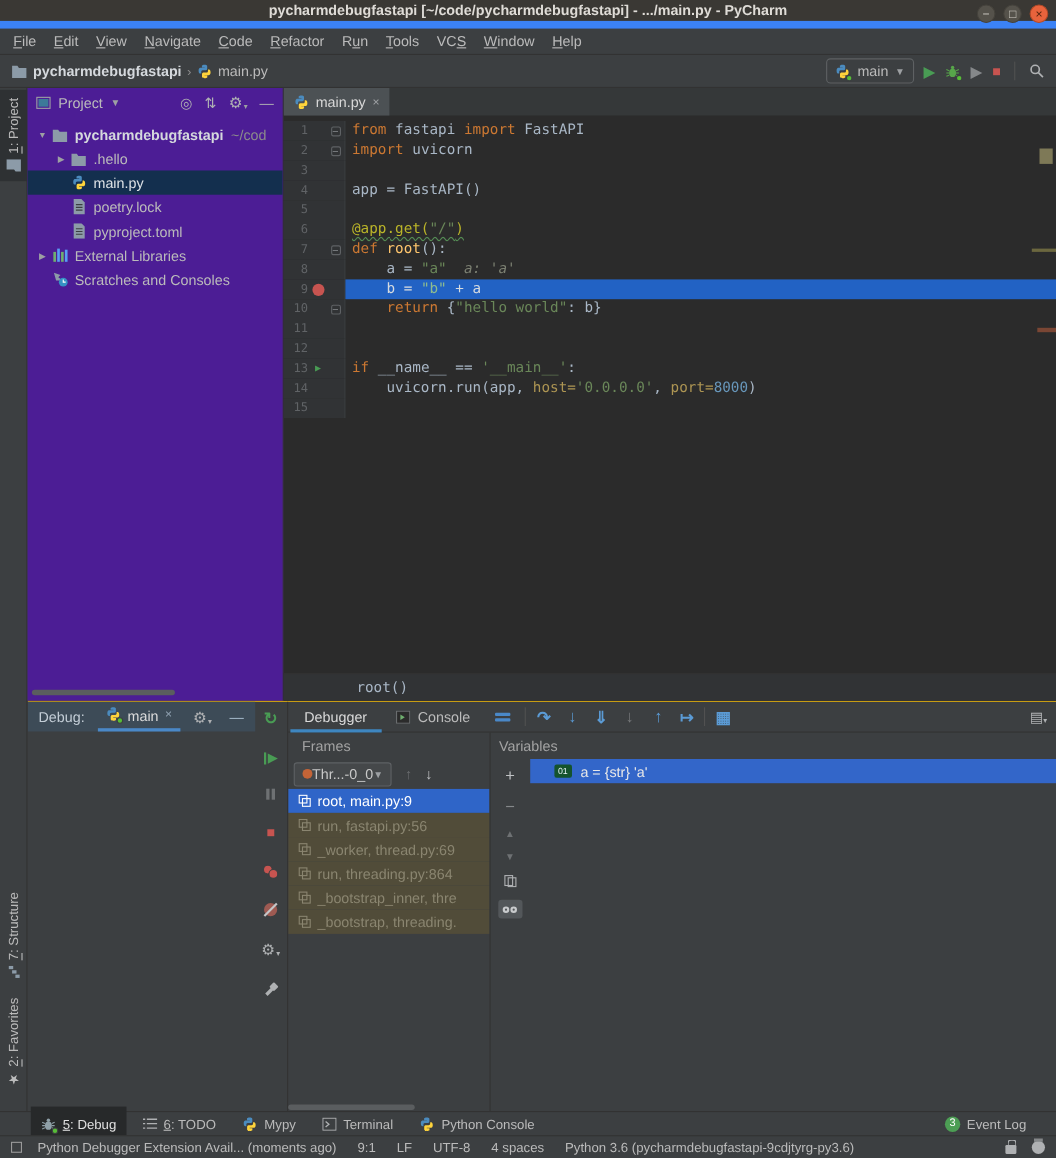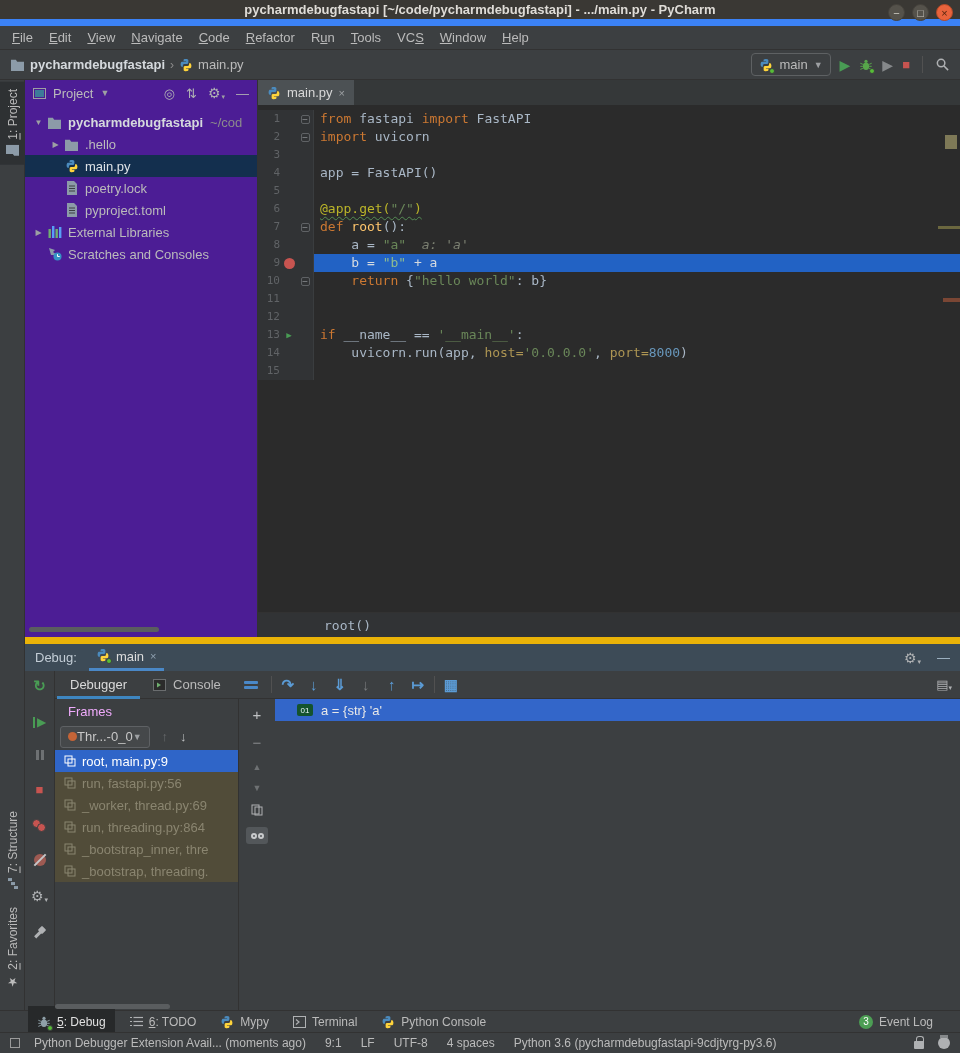--- a/index.html
+++ b/index.html
@@ -83,21 +83,21 @@
   .tk-fn{color:#FFC66D}.tk-deco{color:#BBB529}.tk-prm{color:#AD9553}
   .tk-hint{color:#7C8072;font-style:italic}
   .tk-ul{text-decoration:underline wavy #548C54 1px;text-underline-offset:3px}
   .current .tk-pl{color:#D6DBE0}.current .tk-st{color:#8FBC8F}
   .mark-block{position:absolute;right:3px;top:30px;width:12px;height:14px;background:#7E7957}
   .mark-olive{position:absolute;right:0;top:121px;width:22px;height:3px;background:#6B673F}
   .mark-brown{position:absolute;right:0;top:193px;width:17px;height:4px;background:#7A4634}
   .ebreadcrumb{height:25px;background:#313335;border-top:1px solid #323232;display:flex;align-items:center;padding-left:66px;color:#A9B7C6;font-family:"DejaVu Sans Mono",monospace;flex:0 0 auto}
 
   
-  .debugwin{height:373px;display:flex;flex-direction:column;border-top:7px solid #eab308;background:#3C3F41;flex:0 0 auto}
+  .debugwin{height:373px;display:flex;flex-direction:row;border-top:1px solid #eab308;background:#3C3F41;flex:0 0 auto}
   .dheader{height:27px;background:#3D4B57;display:flex;align-items:center;padding:0 10px;gap:12px;flex:0 0 auto}
   .dheader-title{color:#C3CDD6}
   .dtab{display:flex;align-items:center;gap:6px;height:27px;padding:0 7px;border-bottom:3px solid #4A88C7;color:#DCDCDC}
   .dtab .dtab-close{color:#8FA0B0;font-size:11px}
   .dheader-actions{margin-left:auto;display:flex;align-items:center;gap:16px;color:#A8BDCD}
   .dbody{flex:1;display:flex;min-height:0}
   .dleft{width:30px;border-right:1px solid #323232;display:flex;flex-direction:column;align-items:center;padding-top:6px;gap:22px;flex:0 0 auto}
   .g-rerun{color:#499C54;font-size:15px;font-weight:bold}
   .g-resume{color:#499C54;font-size:12px;border-left:2px solid #499C54;padding-left:2px;line-height:11px}
   .pauseicon{display:flex;gap:2px}.pausebar{width:3px;height:10px;background:#6E7173}
@@ -116,21 +116,21 @@
   .dtabbtn{height:28px;display:flex;align-items:center;gap:7px;padding:0 13px;color:#BBBBBB}
   .dtabbtn.sel{box-shadow:inset 0 -3px 0 #3E86C0;color:#DADADA}
   .hamburger{width:14px;display:flex;flex-direction:column;gap:2px;margin:0 10px}
   .hamburger i{height:3px;background:#4A88C7;border-radius:1px}
   .dstep{width:26px;text-align:center;color:#5B9BD5;font-size:15px;font-weight:bold}
   .dstep.disabled{color:#77797B}
   .dlayout{margin-left:auto;margin-right:8px;color:#AFB1B3;font-size:13px;display:flex;align-items:flex-end}
   .dlayout .dd{font-size:7px}
   .dcontent{flex:1;display:flex;min-height:0}
   .frames{width:184px;border-right:1px solid #323232;display:flex;flex-direction:column;position:relative;flex:0 0 auto}
-  .phead{height:24px;display:flex;align-items:center;padding-left:13px;color:#f0abfc;flex:0 0 auto}
+  .phead{height:24px;display:flex;align-items:center;padding-left:13px;color:#a3a3a3;flex:0 0 auto}
   .threadrow{height:27px;display:flex;align-items:center;padding:0 5px;gap:12px;flex:0 0 auto}
   .threadcombo{display:flex;align-items:center;gap:0;border:1px solid #5E6164;border-radius:3px;height:22px;padding:0 7px;background:#45484A;color:#C8C8C8}
   .threaddot{width:9px;height:9px;border-radius:50%;background:#C46437}
   .threadcombo .dd{font-size:9px;color:#9DA0A3}
   .tnav{font-size:13px}.tnav.up{color:#6A6D6F}.tnav.down{color:#C0C2C4}
   .frameslist{flex:1;overflow:hidden}
   .frow{height:22px;display:flex;align-items:center;gap:6px;padding-left:9px;color:#BBBBBB;white-space:nowrap;overflow:hidden}
   .frow.sel{background:#2F65C8;color:#FFFFFF}
   .frow.lib{background:#514C39;color:#8A8570}
   .frames .hscroll{left:0;bottom:1px;width:115px}
@@ -687,20 +687,21 @@
                           <rect x="1" y="1" width="7" height="7" fill="none" stroke="currentColor"></rect>
                           <rect x="4" y="4" width="7" height="7" fill="none" stroke="currentColor"></rect>
                         </svg>
                       </span>
                       <span>_bootstrap, threading.</span>
                     </div>
                   </div>
                 <div class="hscroll"></div>
               </div>
               <div class="rightpanel">
+                <div class="phead" style="padding-left:8px">Variables</div>
                 <div class="varsbody">
                   <div class="watchcol" id="watchcol">
                       <span class="glyph w-plus">+</span>
                       <span class="glyph w-minus">−</span>
                       <span class="glyph w-up">▲</span>
                       <span class="glyph w-down">▼</span>
                       <span class="icon">
                         <svg width="12" height="12" viewBox="0 0 12 12">
                           <rect x="1" y="1" width="7" height="9" fill="none" stroke="#AFB1B3"></rect>
                           <rect x="4" y="3" width="7" height="8" fill="none" stroke="#AFB1B3"></rect>

